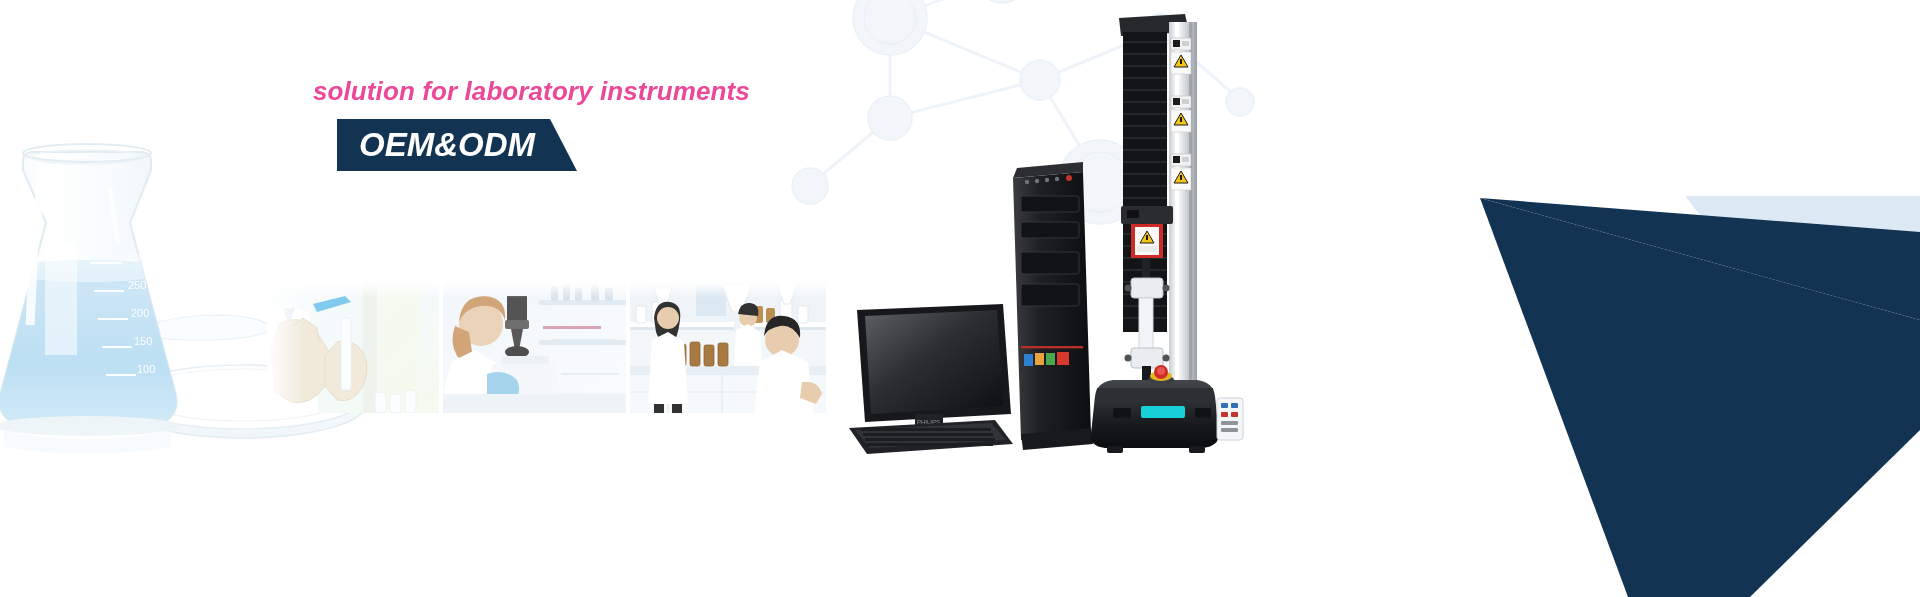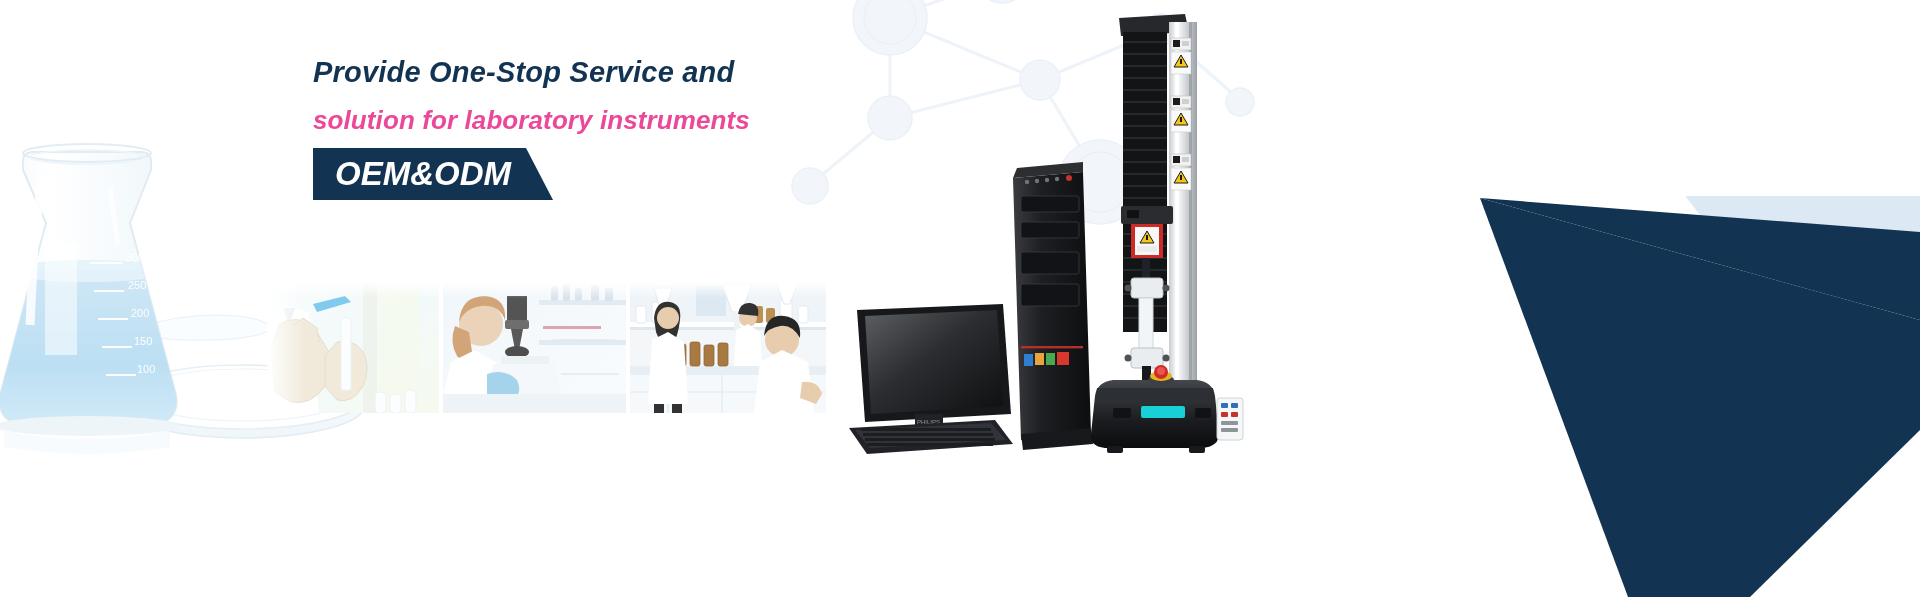--- a/index.html
+++ b/index.html
@@ -43,21 +43,21 @@
     line-height:1.0; white-space:nowrap;
   }
   .headline-line2 {
     margin-top:20px;
     font-size:26px; font-weight:bold; font-style:italic;
     color:#ec4899; letter-spacing:0.1px;
     line-height:1.0; white-space:nowrap;
   }
   .badge-wrap {
     position:relative; margin-top:15px;
-    width:240px; height:64px;
+    width:240px; height:64px;margin-left:24px;
   }
   .badge-shape {
     position:absolute; left:0; top:0;
     width:240px; height:52px;
     background:#123352;
     clip-path:polygon(0 0, 213px 0, 240px 52px, 0 52px);
   }
   .badge-text {
     position:absolute; left:22px; top:4px;
     font-size:33px; font-weight:bold; font-style:italic;
@@ -141,21 +141,20 @@
     <polygon points="1686,196 1920,196 1920,314" fill="#dce8f3"></polygon>
     <polygon points="1686,197 1920,197 1920,316 1744,272" fill="#dce8f3"></polygon>
   </svg>
 
   <svg class="shape-dark" viewBox="0 0 1920 597" xmlns="http://www.w3.org/2000/svg">
     <polygon points="1480,198 1920,320 1920,430 1750,597 1628,597" fill="#123352"></polygon>
     <polygon points="1480,198 1920,320 1920,232" fill="#123352"></polygon>
   </svg>
 
   <div class="headline-block">
-    <div class="headline-line1">Provide One-Stop Service and</div>
     <div class="headline-line2">solution for laboratory instruments</div>
     <div class="badge-wrap">
       <div class="badge-shape"></div>
       <div class="badge-text">OEM&amp;ODM</div>
     </div>
   </div>
 
   <div class="flask-scene">
     <svg width="420" height="400" viewBox="0 0 420 400" xmlns="http://www.w3.org/2000/svg">
       <defs>

